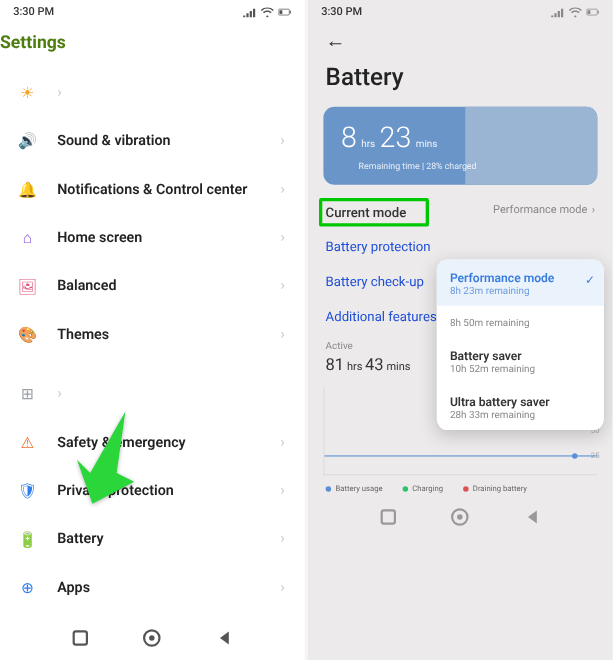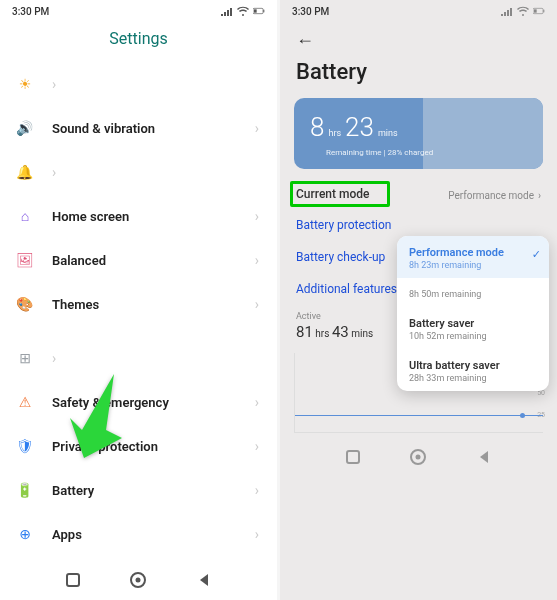--- a/index.html
+++ b/index.html
@@ -2,40 +2,40 @@
 <html><head>
 <meta charset="utf-8">
 <style>
   * { box-sizing: border-box; margin: 0; padding: 0; font-family: -apple-system, BlinkMacSystemFont, "Segoe UI", Roboto, sans-serif; }
   body { background: #f5f5f5; width: 557px; height: 600px; display: flex; gap: 3px; }
   .phone { background: #fff; flex: 1; height: 600px; position: relative; overflow: hidden; display: flex; flex-direction: column; }
   .phone.right { background: #eceaea; }
   .status-bar { display: flex; justify-content: space-between; align-items: flex-start; padding: 6px 12px 2px; font-size: 10px; font-weight: 500; color: #333; }
   .status-icons { display: flex; align-items: center; gap: 4px; }
   .status-icons svg { width: 12px; height: 10px; }
-  .header-title { text-align: center; font-size: 16px; font-weight: 400; color: #0f766e; padding: 10px 0 14px; }
+  .header-title { font-size: 16px; font-weight: 700; color: #4d7c0f; padding: 10px 0 14px; }
   .settings-list { flex: 1; overflow: hidden; }
   .list-item { display: flex; align-items: center; padding: 11px 18px 11px 14px; position: relative; }
   .list-item .icon-wrap { width: 22px; height: 22px; display: flex; align-items: center; justify-content: center; margin-right: 16px; font-size: 14px; }
   .list-item .label { flex: 1; font-size: 13px; font-weight: 600; color: #222; }
   .list-item .chev { color: #ccc; font-size: 14px; }
   .divider { height: 10px; }
   .navbar { display: flex; justify-content: space-around; align-items: center; padding: 10px 40px 8px; }
   .navbar .nbtn { width: 24px; height: 24px; display: flex; align-items: center; justify-content: center; color: #555; }
   .phone.right .navbar .nbtn { color: #888; }
   .back-row { padding: 8px 16px 4px; }
   .back-row .back { font-size: 18px; color: #333; }
   .page-title { font-size: 22px; font-weight: 500; color: #222; padding: 6px 16px 14px; }
   .battery-card { margin: 0 14px 10px; background: #6a95c8; border-radius: 10px; padding: 14px 16px 12px; color: #fff; position: relative; }
   .battery-card::after { content:""; position:absolute; right:0; top:0; bottom:0; width:48%; background:#9ab5d4; border-radius: 0 10px 10px 0; }
   .big-time { font-size: 10px; display: flex; align-items: baseline; gap: 4px; position: relative; z-index: 1; }
   .big-time .num { font-size: 26px; font-weight: 300; }
   .big-time .unit { font-size: 9px; opacity: 0.9; }
   .sub-time { font-size: 8px; opacity: 0.85; margin-top: 6px; position: relative; z-index: 1; padding-left: 16px; }
-  .mode-row { display: flex; align-items: flex-end; padding: 8px 16px; font-size: 12px; color: #333; position: relative; }
+  .mode-row { display: flex; align-items: flex-start; padding: 8px 16px; font-size: 12px; color: #333; position: relative; }
   .mode-row .ml { font-weight: 500; }
   .mode-row .mr { margin-left: auto; font-size: 10px; color: #888; display: flex; align-items: center; gap: 4px; }
   .highlight-green { position: absolute; border: 3px solid #00c800; border-radius: 2px; pointer-events: none; }
   .sub-list .item { padding: 9px 16px; font-size: 12px; color: #1d4ed8; }
   .active-block { padding: 6px 16px; }
   .active-block .lbl { font-size: 9px; color: #888; }
   .active-block .tm { font-size: 10px; color: #333; margin-top: 2px; }
   .active-block .tm .n { font-size: 15px; font-weight: 400; }
   .chart-area { margin: 6px 14px 2px; height: 80px; position: relative; border-left: 1px solid #ddd; border-bottom: 1px solid #ddd; }
   .chart-area .pctlbl { position: absolute; right: -2px; font-size: 7px; color: #aaa; }
@@ -82,20 +82,21 @@
           <span class="icon-wrap" style="color:#f5a623">☀</span>
           <span class="chev">›</span>
         </div>
         <div class="list-item">
           <span class="icon-wrap" style="color:#2bc46b">🔊</span>
           <span class="label">Sound &amp; vibration</span>
           <span class="chev">›</span>
         </div>
         <div class="list-item">
           <span class="icon-wrap" style="color:#2e7ef0">🔔</span>
+          <span class="label">Notifications &amp; Control center</span>
           <span class="chev">›</span>
         </div>
         <div class="list-item">
           <span class="icon-wrap" style="color:#7a4de0">⌂</span>
           <span class="label">Home screen</span>
           <span class="chev">›</span>
         </div>
         <div class="list-item">
           <span class="icon-wrap" style="color:#e05578">🖼</span>
           <span class="label">Balanced</span>
@@ -220,20 +221,34 @@
   </div>
 
   <div class="chart-area">
     <span class="pctlbl" style="top:14px;">75</span>
     <span class="pctlbl" style="top:36px;">50</span>
     <span class="pctlbl" style="top:58px;">25</span>
     <div class="chart-line"></div>
     <div class="chart-dot"></div>
   </div>
 
+  <div class="legend" id="legend">
+      <div class="ld">
+        <span class="dot" style="background:#5b8fd8"></span>
+        <span>Battery usage</span>
+      </div>
+      <div class="ld">
+        <span class="dot" style="background:#2bc46b"></span>
+        <span>Charging</span>
+      </div>
+      <div class="ld">
+        <span class="dot" style="background:#e05050"></span>
+        <span>Draining battery</span>
+      </div>
+    </div>
 
   <div class="popup" id="popup">
       <div class="opt selected">
         <div class="t">Performance mode</div>
         <div class="s">8h 23m remaining</div>
         <div class="chk">✓</div>
       </div>
       <div class="opt">
         <div class="s">8h 50m remaining</div>
       </div>

